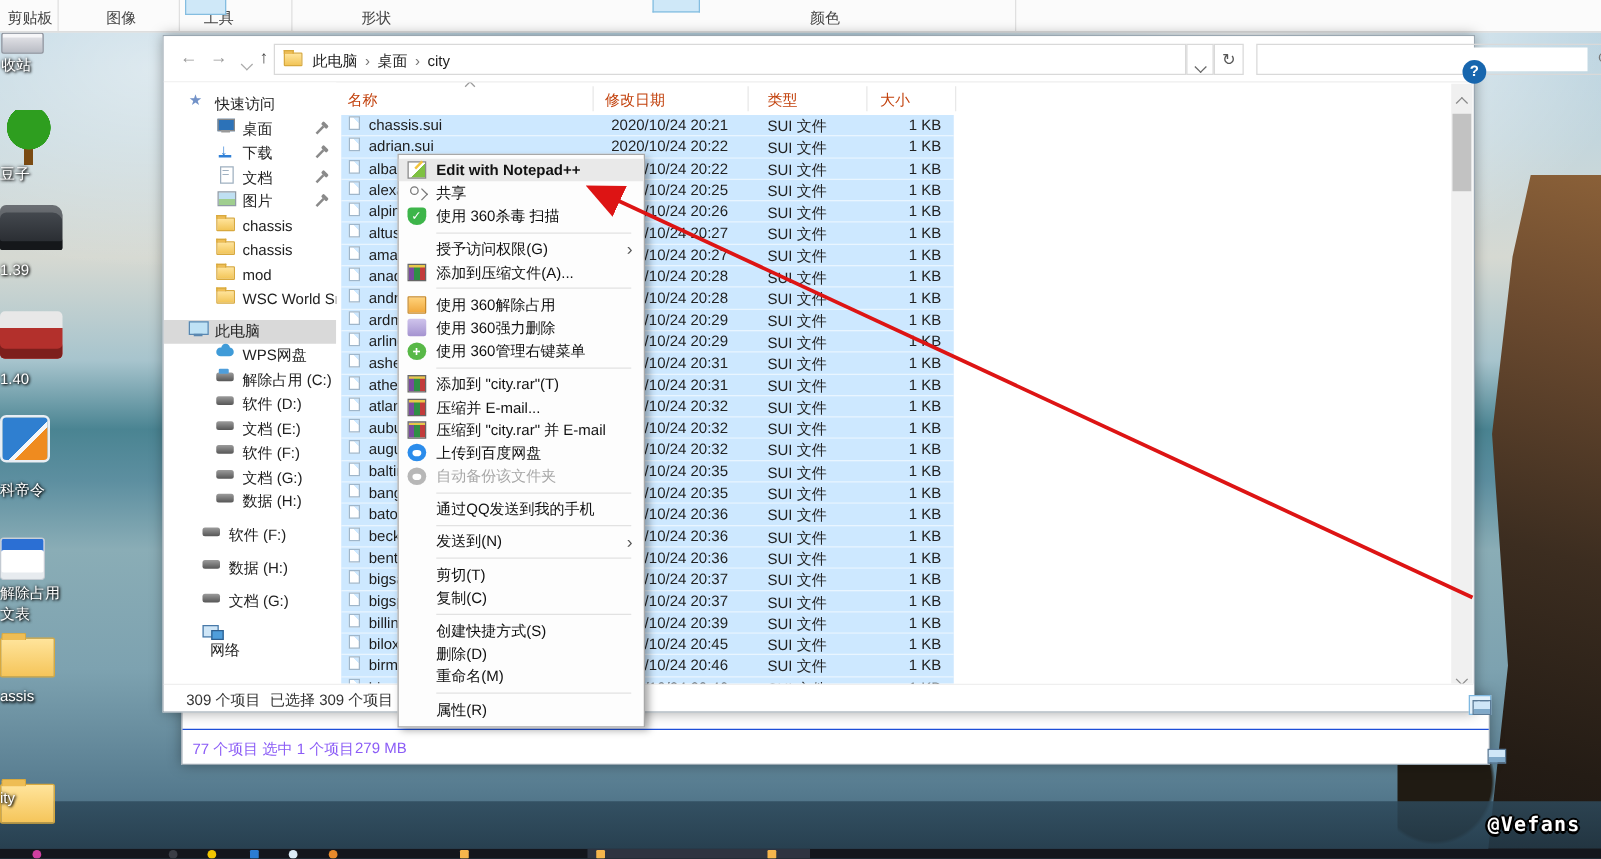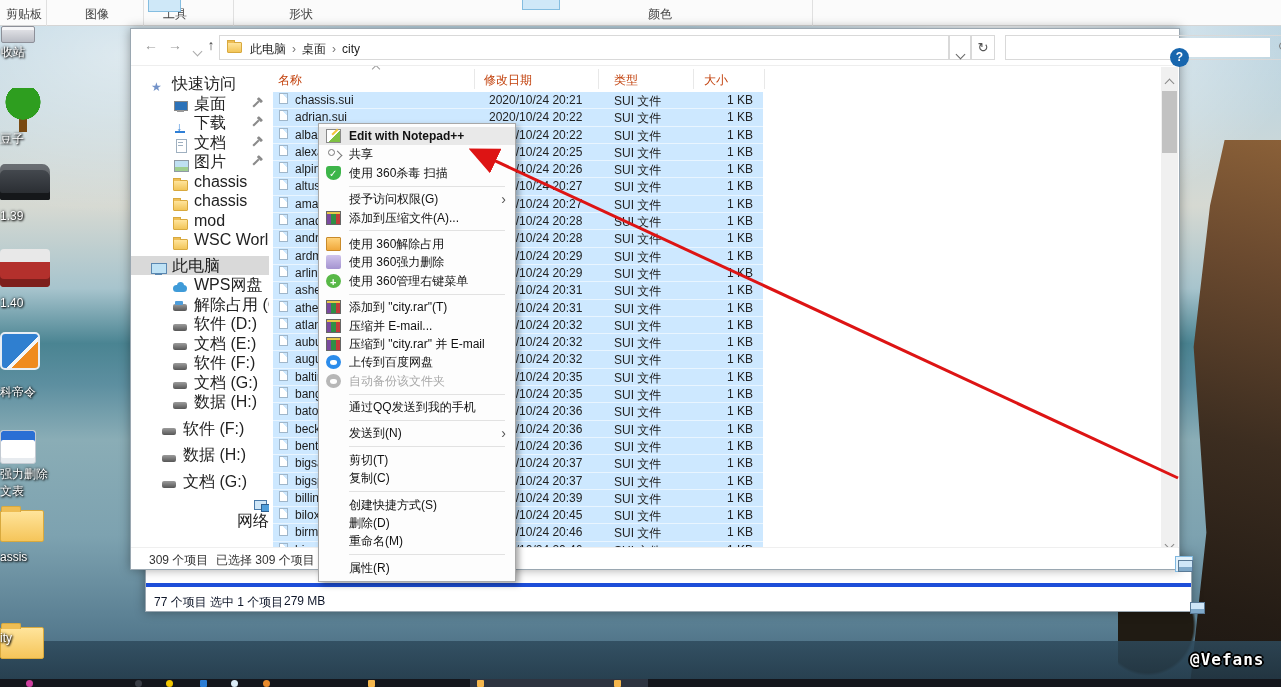--- a/index.html
+++ b/index.html
@@ -32,21 +32,21 @@
   .dk-truck-dark{width:50px;height:36px;background:linear-gradient(180deg,#4a4f55,#23262b);border-radius:5px 8px 2px 2px;box-shadow:inset 0 6px 0 rgba(255,255,255,.18), inset 0 -7px 0 #15171a;}
   .dk-truck-red{width:50px;height:38px;background:linear-gradient(180deg,#e8e8e8 0 35%,#b3302c 35%);border-radius:4px;box-shadow:inset 0 -8px 0 #7d1f1c;}
   .dk-app-blue{width:40px;height:38px;background:linear-gradient(135deg,#2f7fd0 0 55%,#f4f6f8 55% 62%,#ef8b1f 62%);border-radius:5px;border:2px solid #e8eef4;}
   .dk-doc{width:36px;height:34px;background:#fff;border:1px solid #c3cad2;border-radius:3px;box-shadow:inset 0 -5px 0 #e7ebef, inset 0 9px 0 #2b6fd4;}
   .dk-folder{width:44px;height:32px;background:linear-gradient(180deg,#ffe49b,#f5c55a);border:1px solid #d8a93e;border-radius:2px;position:relative;}
   .dk-folder::before{content:"";position:absolute;left:0;top:-5px;width:18px;height:5px;background:#eebd54;border:1px solid #d8a93e;border-bottom:none;border-radius:2px 2px 0 0;}
   
   .win{position:absolute;background:#fff;border:1px solid #9aa7b1;box-shadow:0 0 10px rgba(0,0,0,.35);}
   
   #backwin{left:145px;top:556px;width:1047px;height:56px;z-index:3;}
-  #backwin .bstatus{position:absolute;left:0;right:0;bottom:0;height:28px;border-top:4px solid #1d4ed8;font-size:12px;color:#0f172a;}
+  #backwin .bstatus{position:absolute;left:0;right:0;bottom:0;height:28px;border-top:1px solid #1d4ed8;font-size:12px;color:#8b5cf6;}
   #backwin .bstatus span{position:absolute;top:7px;}
   
   #frontwin{left:130px;top:28px;width:1050px;height:542px;z-index:4;}
   
   #addrbar{position:absolute;left:0;top:0;right:0;height:37px;background:#fff;border-bottom:1px solid #eee;}
   .navbtn{position:absolute;top:8px;font-size:14px;color:#999;width:20px;text-align:center;cursor:default;}
   .navbtn.en{color:#444;}
   .chev{display:inline-block;width:7px;height:7px;border-right:1.6px solid #666;border-bottom:1.6px solid #666;transform:rotate(45deg);}
   .chev.up{transform:rotate(-135deg);}
   #crumbbox{position:absolute;left:88px;top:6px;width:730px;height:25px;border:1px solid #d9d9d9;background:#fff;font-size:12px;color:#222;}
@@ -56,21 +56,21 @@
   #crumbs .ci{margin-right:6px;}
   #crumbs .cs{margin-right:6px;color:#777;}
   #ddbox{position:absolute;left:818px;top:6px;width:22px;height:25px;border:1px solid #d9d9d9;text-align:center;padding-top:8px;}
   #rfbox{position:absolute;left:840px;top:6px;width:24px;height:25px;border:1px solid #d9d9d9;text-align:center;font-size:13px;color:#555;line-height:23px;}
   #searchbox{position:absolute;left:874px;top:6px;width:291px;height:25px;border:1px solid #d9d9d9;}
   #searchbox input{position:absolute;left:4px;top:2px;width:260px;height:19px;border:none;outline:none;font-size:12px;}
   .mag{position:absolute;right:8px;top:6px;width:8px;height:8px;border:1.5px solid #777;border-radius:50%;}
   .mag::after{content:"";position:absolute;left:7px;top:7px;width:5px;height:1.5px;background:#777;transform:rotate(45deg);transform-origin:0 0;}
   
   #sidepanel{position:absolute;left:0;top:37px;width:138px;bottom:22px;background:#fff;overflow:hidden;padding-top:8px;}
-  .side-item{position:relative;height:19.5px;line-height:19.5px;font-size:16px;color:#222;display:flex;align-items:flex-end;cursor:default;}
+  .side-item{position:relative;height:19.5px;line-height:19.5px;font-size:12px;color:#222;display:flex;align-items:flex-start;cursor:default;}
   .side-item.sel{background:#d9d9d9;}
   .side-item .side-label{white-space:nowrap;margin-left:6px;}
   .lv0{padding-left:20px;} .lv1{padding-left:42px;} .lv2{padding-left:31px;}
   .pin{position:absolute;right:12px;top:6px;width:2px;height:8px;background:#8a8a8a;transform:rotate(45deg);}
   .pin::after{content:"";position:absolute;left:-2px;top:-3px;width:6px;height:3px;background:#8a8a8a;border-radius:1px;}
   .ic{display:inline-block;position:relative;width:15px;height:13px;flex:none;}
   .ic-star::before{content:"★";position:absolute;left:0;top:-3px;font-size:12px;color:#7292c8;}
   .ic-desktop::before{content:"";position:absolute;left:1px;top:1px;width:12px;height:8px;background:#2c72b8;border:1px solid #888;}
   .ic-desktop::after{content:"";position:absolute;left:4px;top:10px;width:7px;height:2px;background:#999;}
   .ic-download::before{content:"↓";position:absolute;left:3px;top:-2px;font-size:12px;font-weight:bold;color:#2f7fd6;}
@@ -175,21 +175,21 @@
       <div class="dlabel" style="left: 1px; top: 44px;">收站</div>
       <div class="dicon dk-tree" style="left: 0px; top: 88px;"></div>
       <div class="dlabel" style="left: 0px; top: 131px;">豆子</div>
       <div class="dicon dk-truck-dark" style="left: 0px; top: 164px;"></div>
       <div class="dlabel" style="left: 0px; top: 209px;">1.39</div>
       <div class="dicon dk-truck-red" style="left: 0px; top: 249px;"></div>
       <div class="dlabel" style="left: 0px; top: 296px;">1.40</div>
       <div class="dicon dk-app-blue" style="left: 0px; top: 332px;"></div>
       <div class="dlabel" style="left: 0px; top: 384px;">科帝令</div>
       <div class="dicon dk-doc" style="left: 0px; top: 430px;"></div>
-      <div class="dlabel" style="left: 0px; top: 466px;">强力删除
+      <div class="dlabel" style="left: 0px; top: 466px;">解除占用
 文表</div>
       <div class="dicon dk-folder" style="left: 0px; top: 510px;"></div>
       <div class="dlabel" style="left: 0px; top: 550px;">assis</div>
       <div class="dicon dk-folder" style="left: 0px; top: 595px;"></div>
       <div class="dlabel" style="left: 0px; top: 631px;">ity</div>
     </div>
   <div id="watermark">@Vefans</div>
 
   <div id="backwin" class="win">
     <div class="bstatus">

